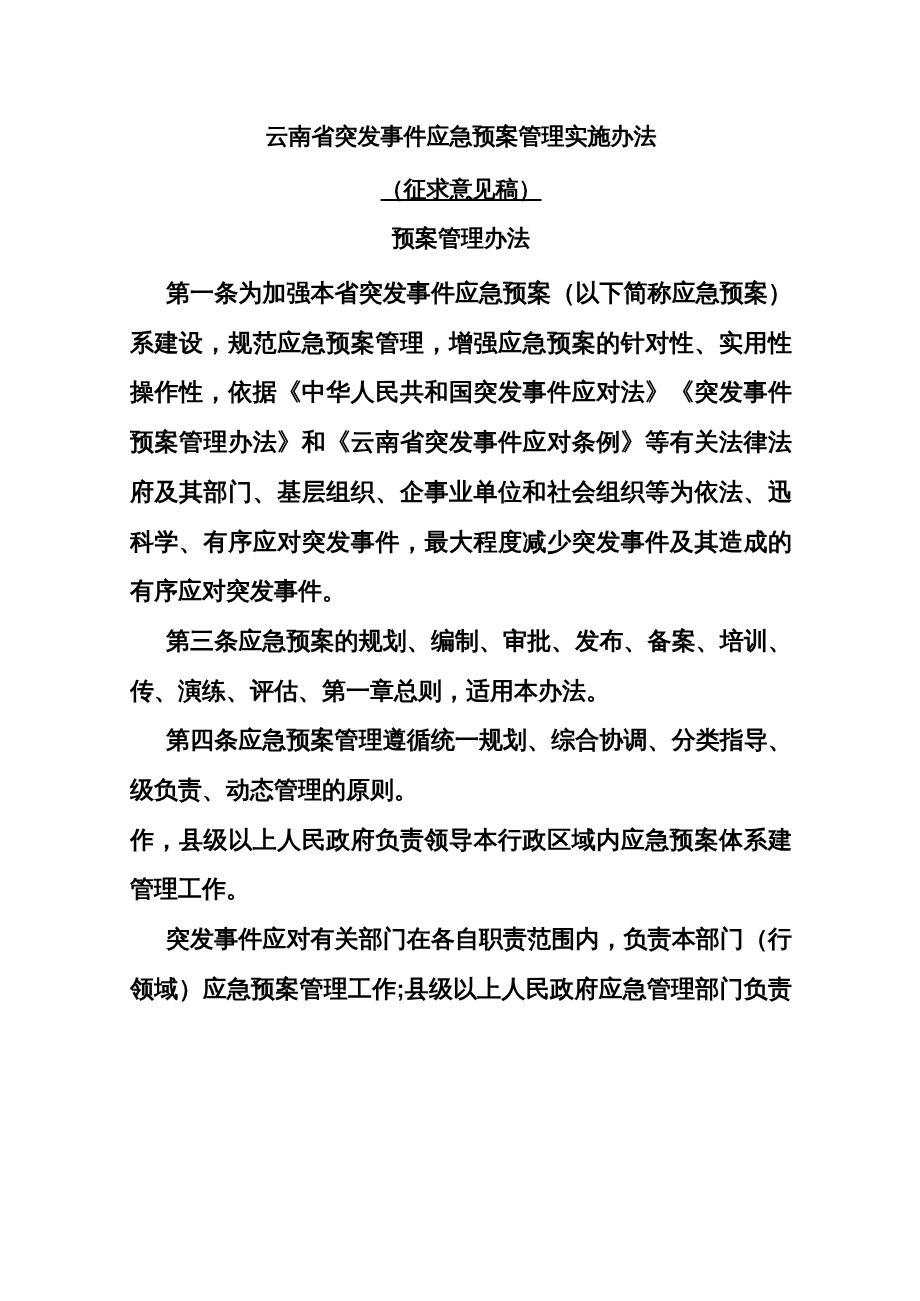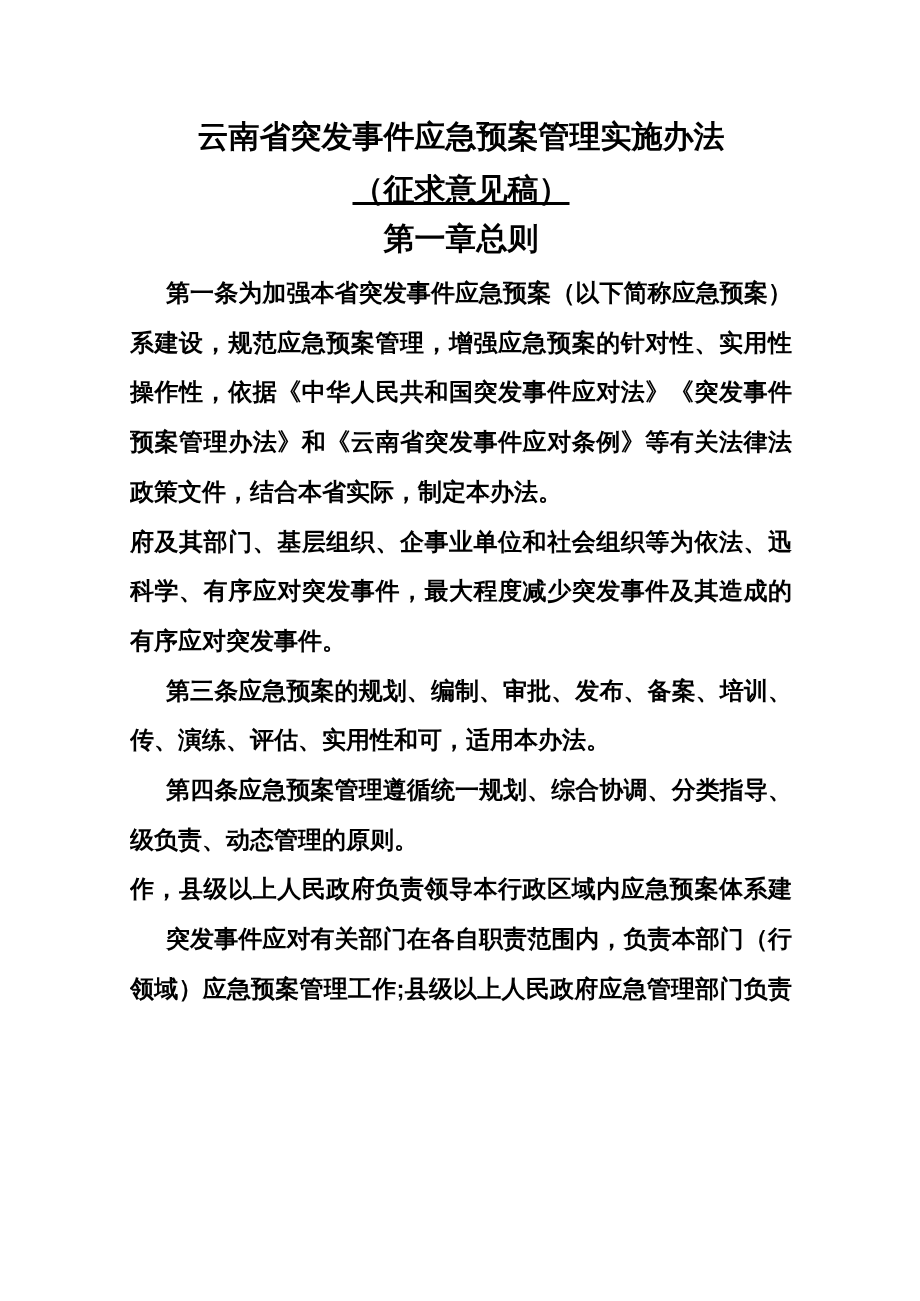--- a/index.html
+++ b/index.html
@@ -14,21 +14,21 @@
     background: var(--page-bg, #ffffff);
     color: var(--text-color, #000000);
     font-family: "Liberation Sans", "DejaVu Sans", sans-serif;
     font-weight: bold;
     overflow: hidden;
   }
   .doc {
     padding: 112px 128px 0 130px; 
   }
   .heading {
-    font-size: 31px;
+    font-size: 23px;
     line-height: 49.7px;
     height: 49.7px;
     text-align: center;
     white-space: nowrap;
     overflow: hidden;
   }
   .heading.subtitle { margin-top: 3px; text-decoration: underline; }
   .body-text { margin-top: 4px; }
   .para { margin: 0; padding: 0; }
   .line {
@@ -42,44 +42,44 @@
   .line.stretch { text-align-last: justify; }
   .line.indent { text-indent: 36px; }
 </style>
 </head>
 <body>
 
 <div class="page" style="--page-bg: #ffffff; --text-color: #000000;">
   <div class="doc">
     <div class="heading title">云南省突发事件应急预案管理实施办法</div>
     <div class="heading subtitle">（征求意见稿）</div>
-    <div class="heading chapter">第一章总则</div>
+    <div class="heading chapter">预案管理办法</div>
     <div class="body-text" id="body-text">
         <div class="para">
           <div class="line indent stretch">第一条为加强本省突发事件应急预案（以下简称应急预案）体</div>
           <div class="line stretch">系建设，规范应急预案管理，增强应急预案的针对性、实用性和可</div>
           <div class="line stretch">操作性，依据《中华人民共和国突发事件应对法》《突发事件应急</div>
           <div class="line stretch">预案管理办法》和《云南省突发事件应对条例》等有关法律法规和</div>
-          <div class="line">政策文件，结合本省实际，制定本办法。</div>
         </div>
         <div class="para">
           <div class="line stretch">府及其部门、基层组织、企事业单位和社会组织等为依法、迅速、</div>
           <div class="line stretch">科学、有序应对突发事件，最大程度减少突发事件及其造成的损害</div>
           <div class="line">有序应对突发事件。</div>
         </div>
         <div class="para">
           <div class="line indent stretch">第三条应急预案的规划、编制、审批、发布、备案、培训、宣</div>
-          <div class="line">传、演练、评估、实用性和可，适用本办法。</div>
+          <div class="line">传、演练、评估、第一章总则，适用本办法。</div>
         </div>
         <div class="para">
           <div class="line indent stretch">第四条应急预案管理遵循统一规划、综合协调、分类指导、分</div>
           <div class="line">级负责、动态管理的原则。</div>
         </div>
         <div class="para">
           <div class="line stretch">作，县级以上人民政府负责领导本行政区域内应急预案体系建设和</div>
+          <div class="line">管理工作。</div>
         </div>
         <div class="para">
           <div class="line indent stretch">突发事件应对有关部门在各自职责范围内，负责本部门（行业、</div>
           <div class="line stretch">领域）应急预案管理工作;县级以上人民政府应急管理部门负责指</div>
         </div>
       </div>
   </div>
 </div>
 
 </body></html>

